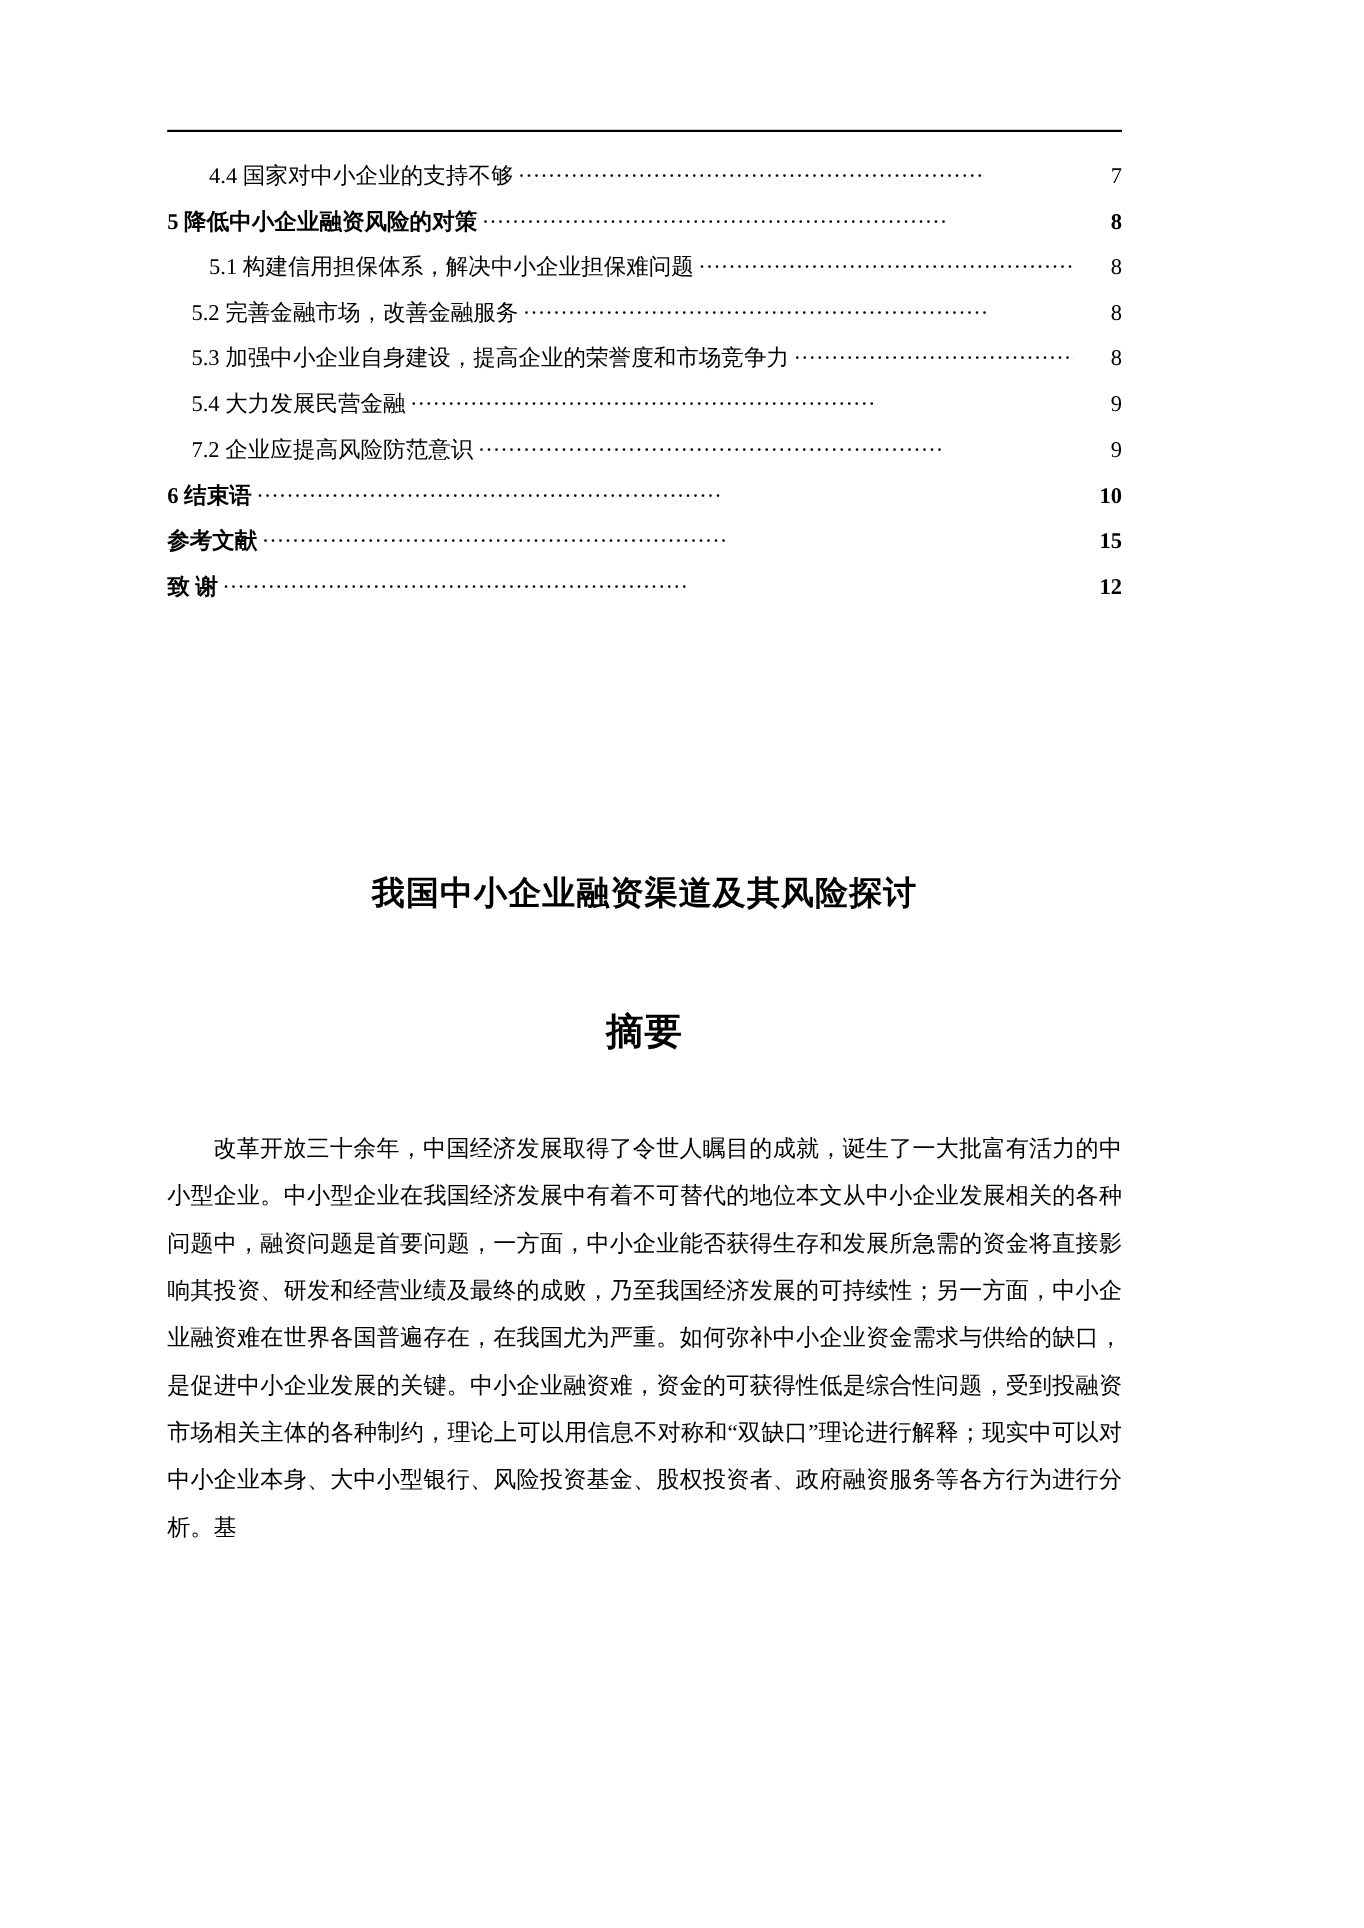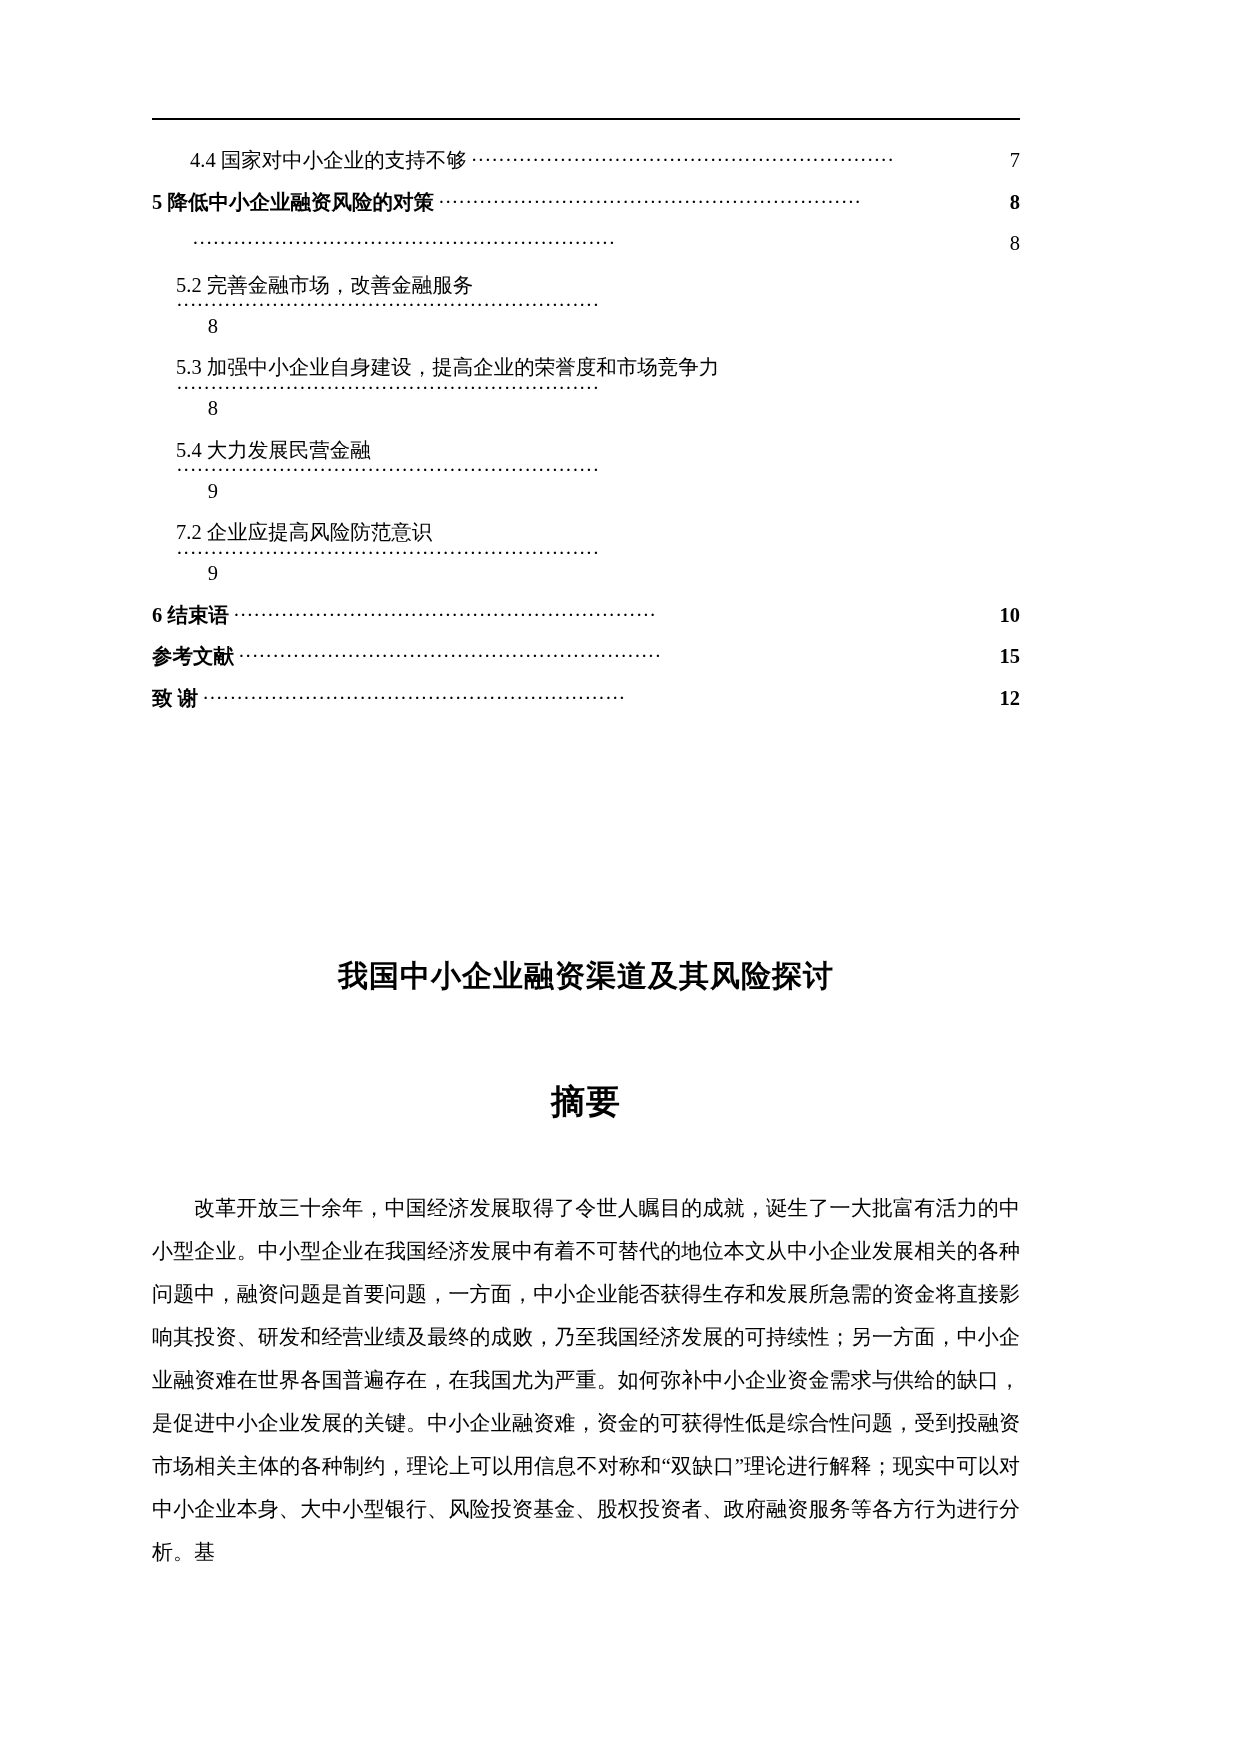--- a/index.html
+++ b/index.html
@@ -64,21 +64,21 @@
     margin: 0 2px;
   }
   .toc-page {
     flex: 0 0 auto;
     width: 42px;
     text-align: right;
     font-size: 20.5px;
   }
   .indent-1 { padding-left: 38px; }
   .indent-0 { padding-left: 0px; justify-content: space-between; }
-  .indent-half { padding-left: 22px; flex-direction: column; }
+  .indent-half { padding-left: 22px; }
 
   
   .doc-title {
     margin-top: 248px;
     text-align: center;
     font-size: 30px;
     font-weight: bold;
     letter-spacing: 1px;
   }
   .abstract-heading {
@@ -146,20 +146,21 @@
         <span class="toc-page">7</span>
       </div>
 
       <div class="toc-row indent-0 bold">
         <span class="toc-label">5  降低中小企业融资风险的对策</span>
         <span class="toc-leader">······························································</span>
         <span class="toc-page">8</span>
       </div>
 
       <div class="toc-row indent-1">
+        <span class="toc-label">5.1  构建信用担保体系，解决中小企业担保难问题</span>
         <span class="toc-leader">······························································</span>
         <span class="toc-page">8</span>
       </div>
 
       <div class="toc-row indent-half">
         <span class="toc-label">5.2  完善金融市场，改善金融服务</span>
         <span class="toc-leader">······························································</span>
         <span class="toc-page">8</span>
       </div>
 

